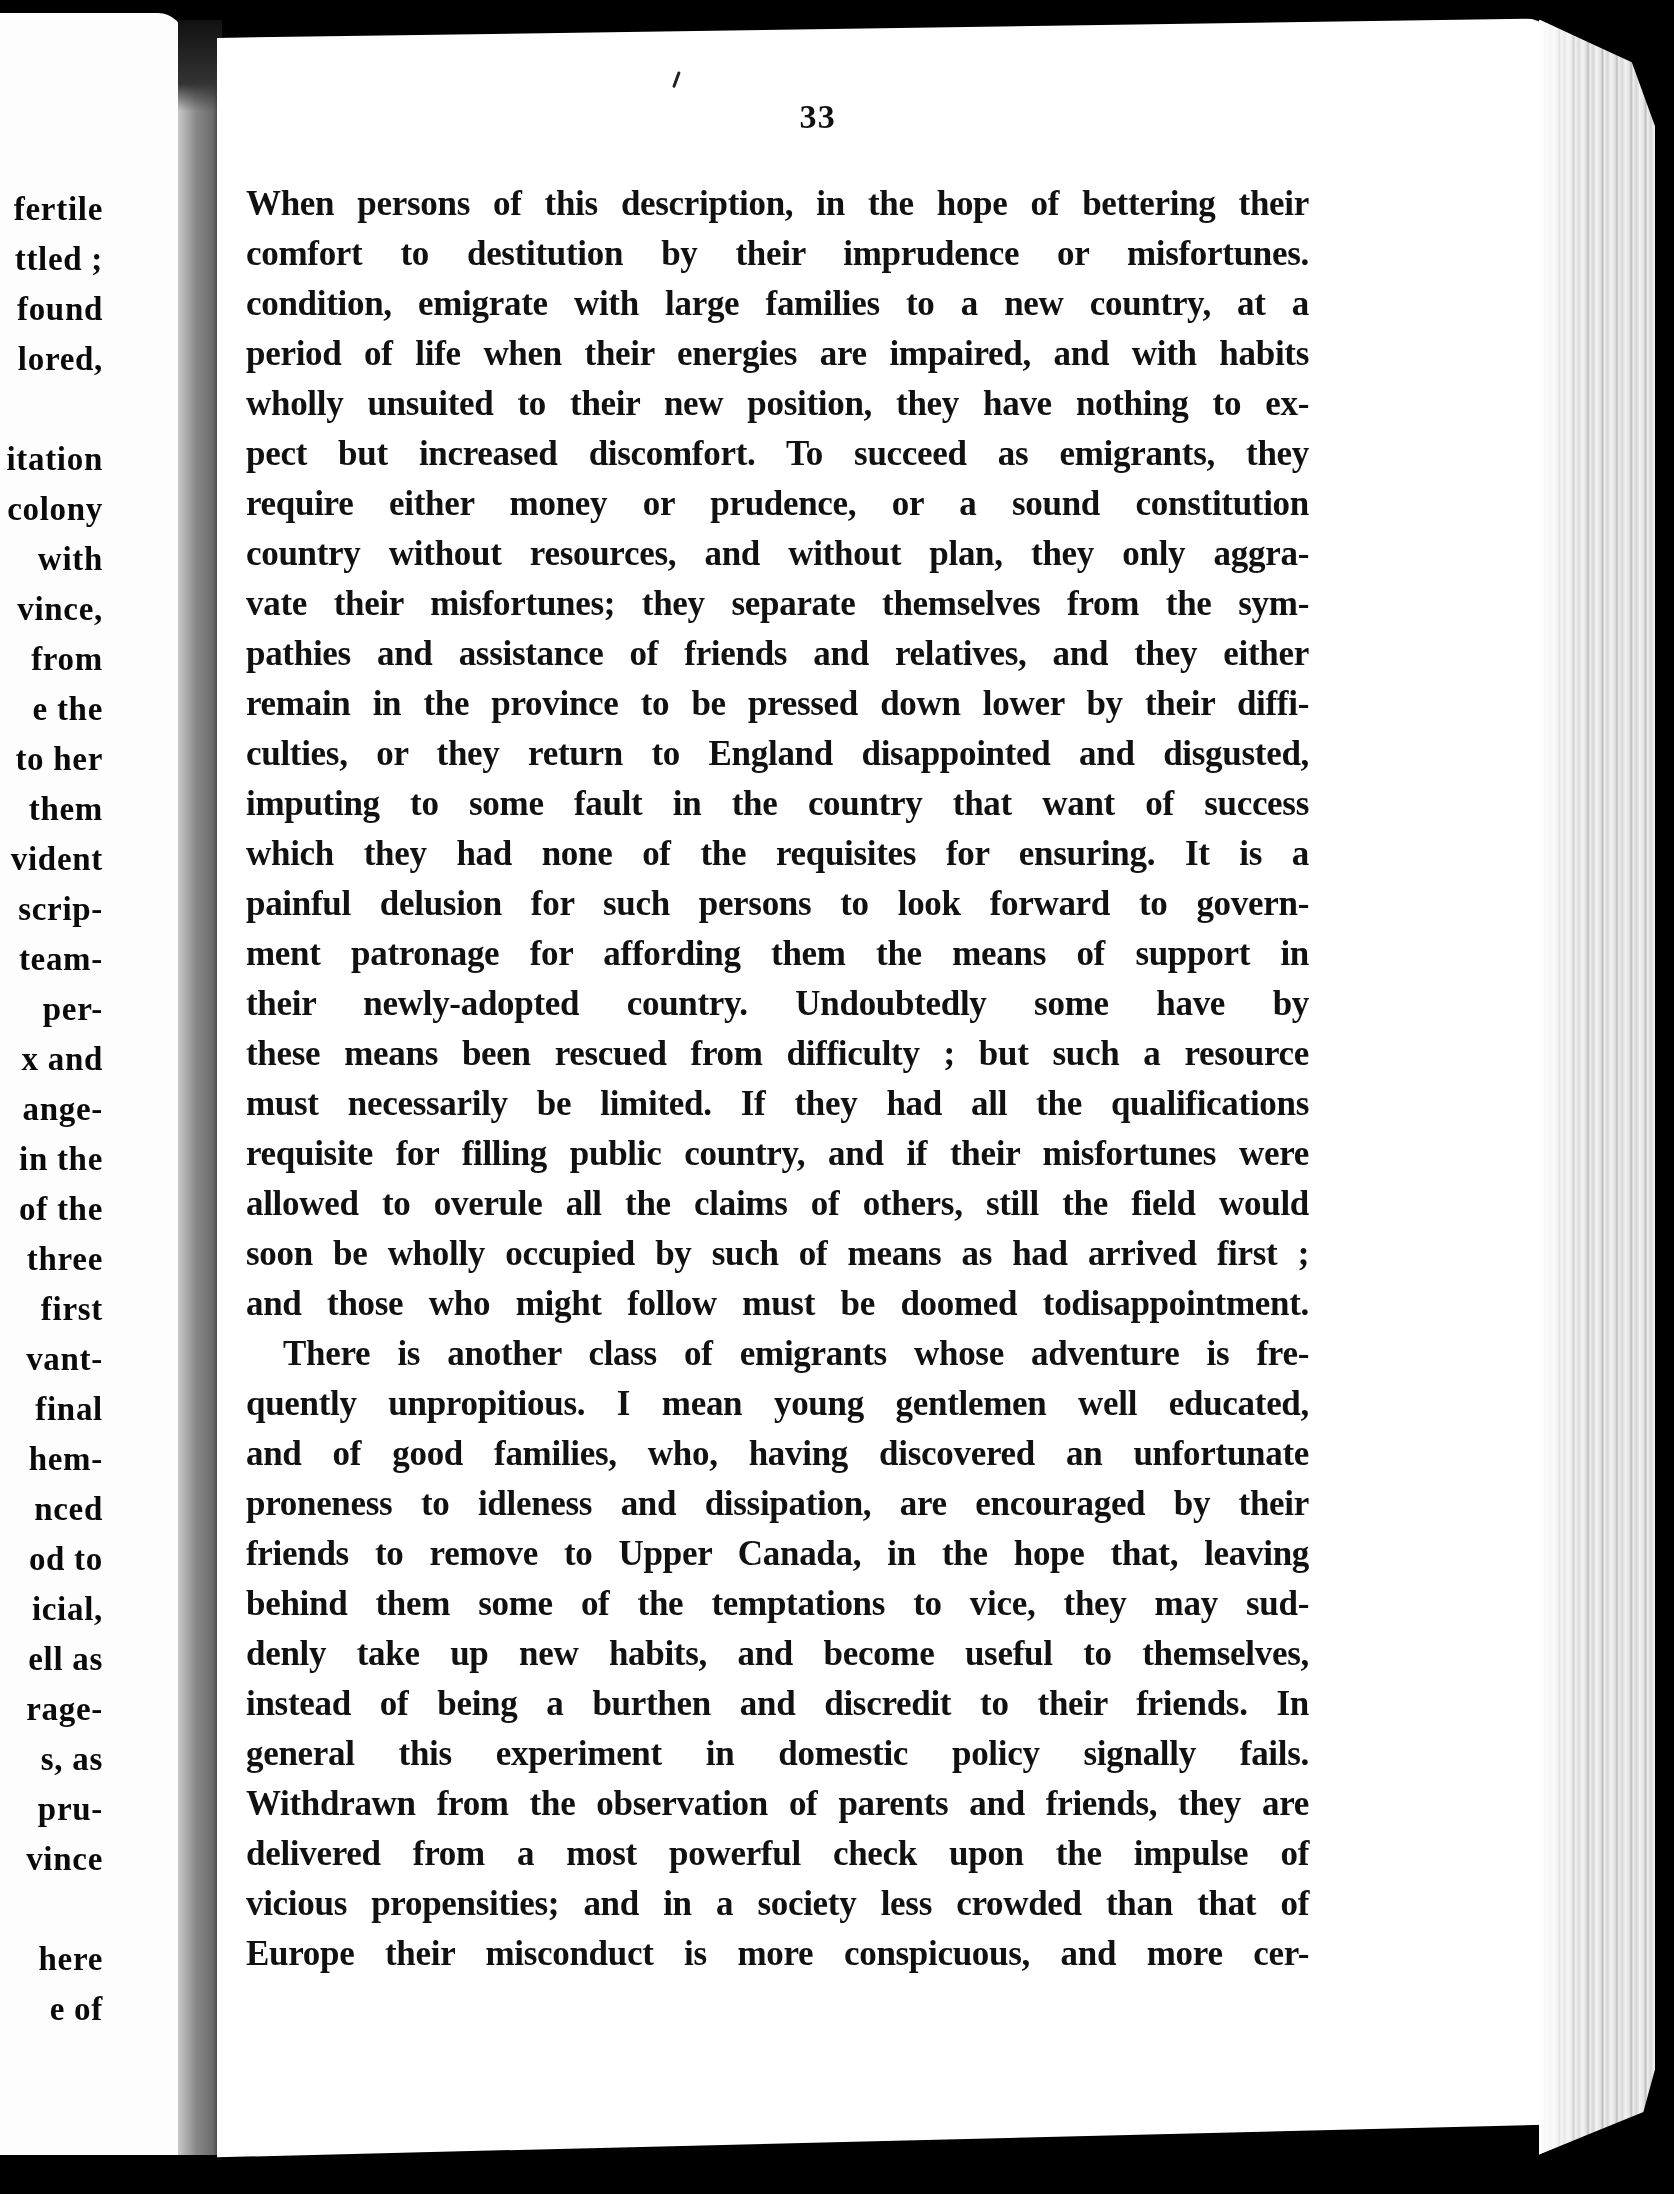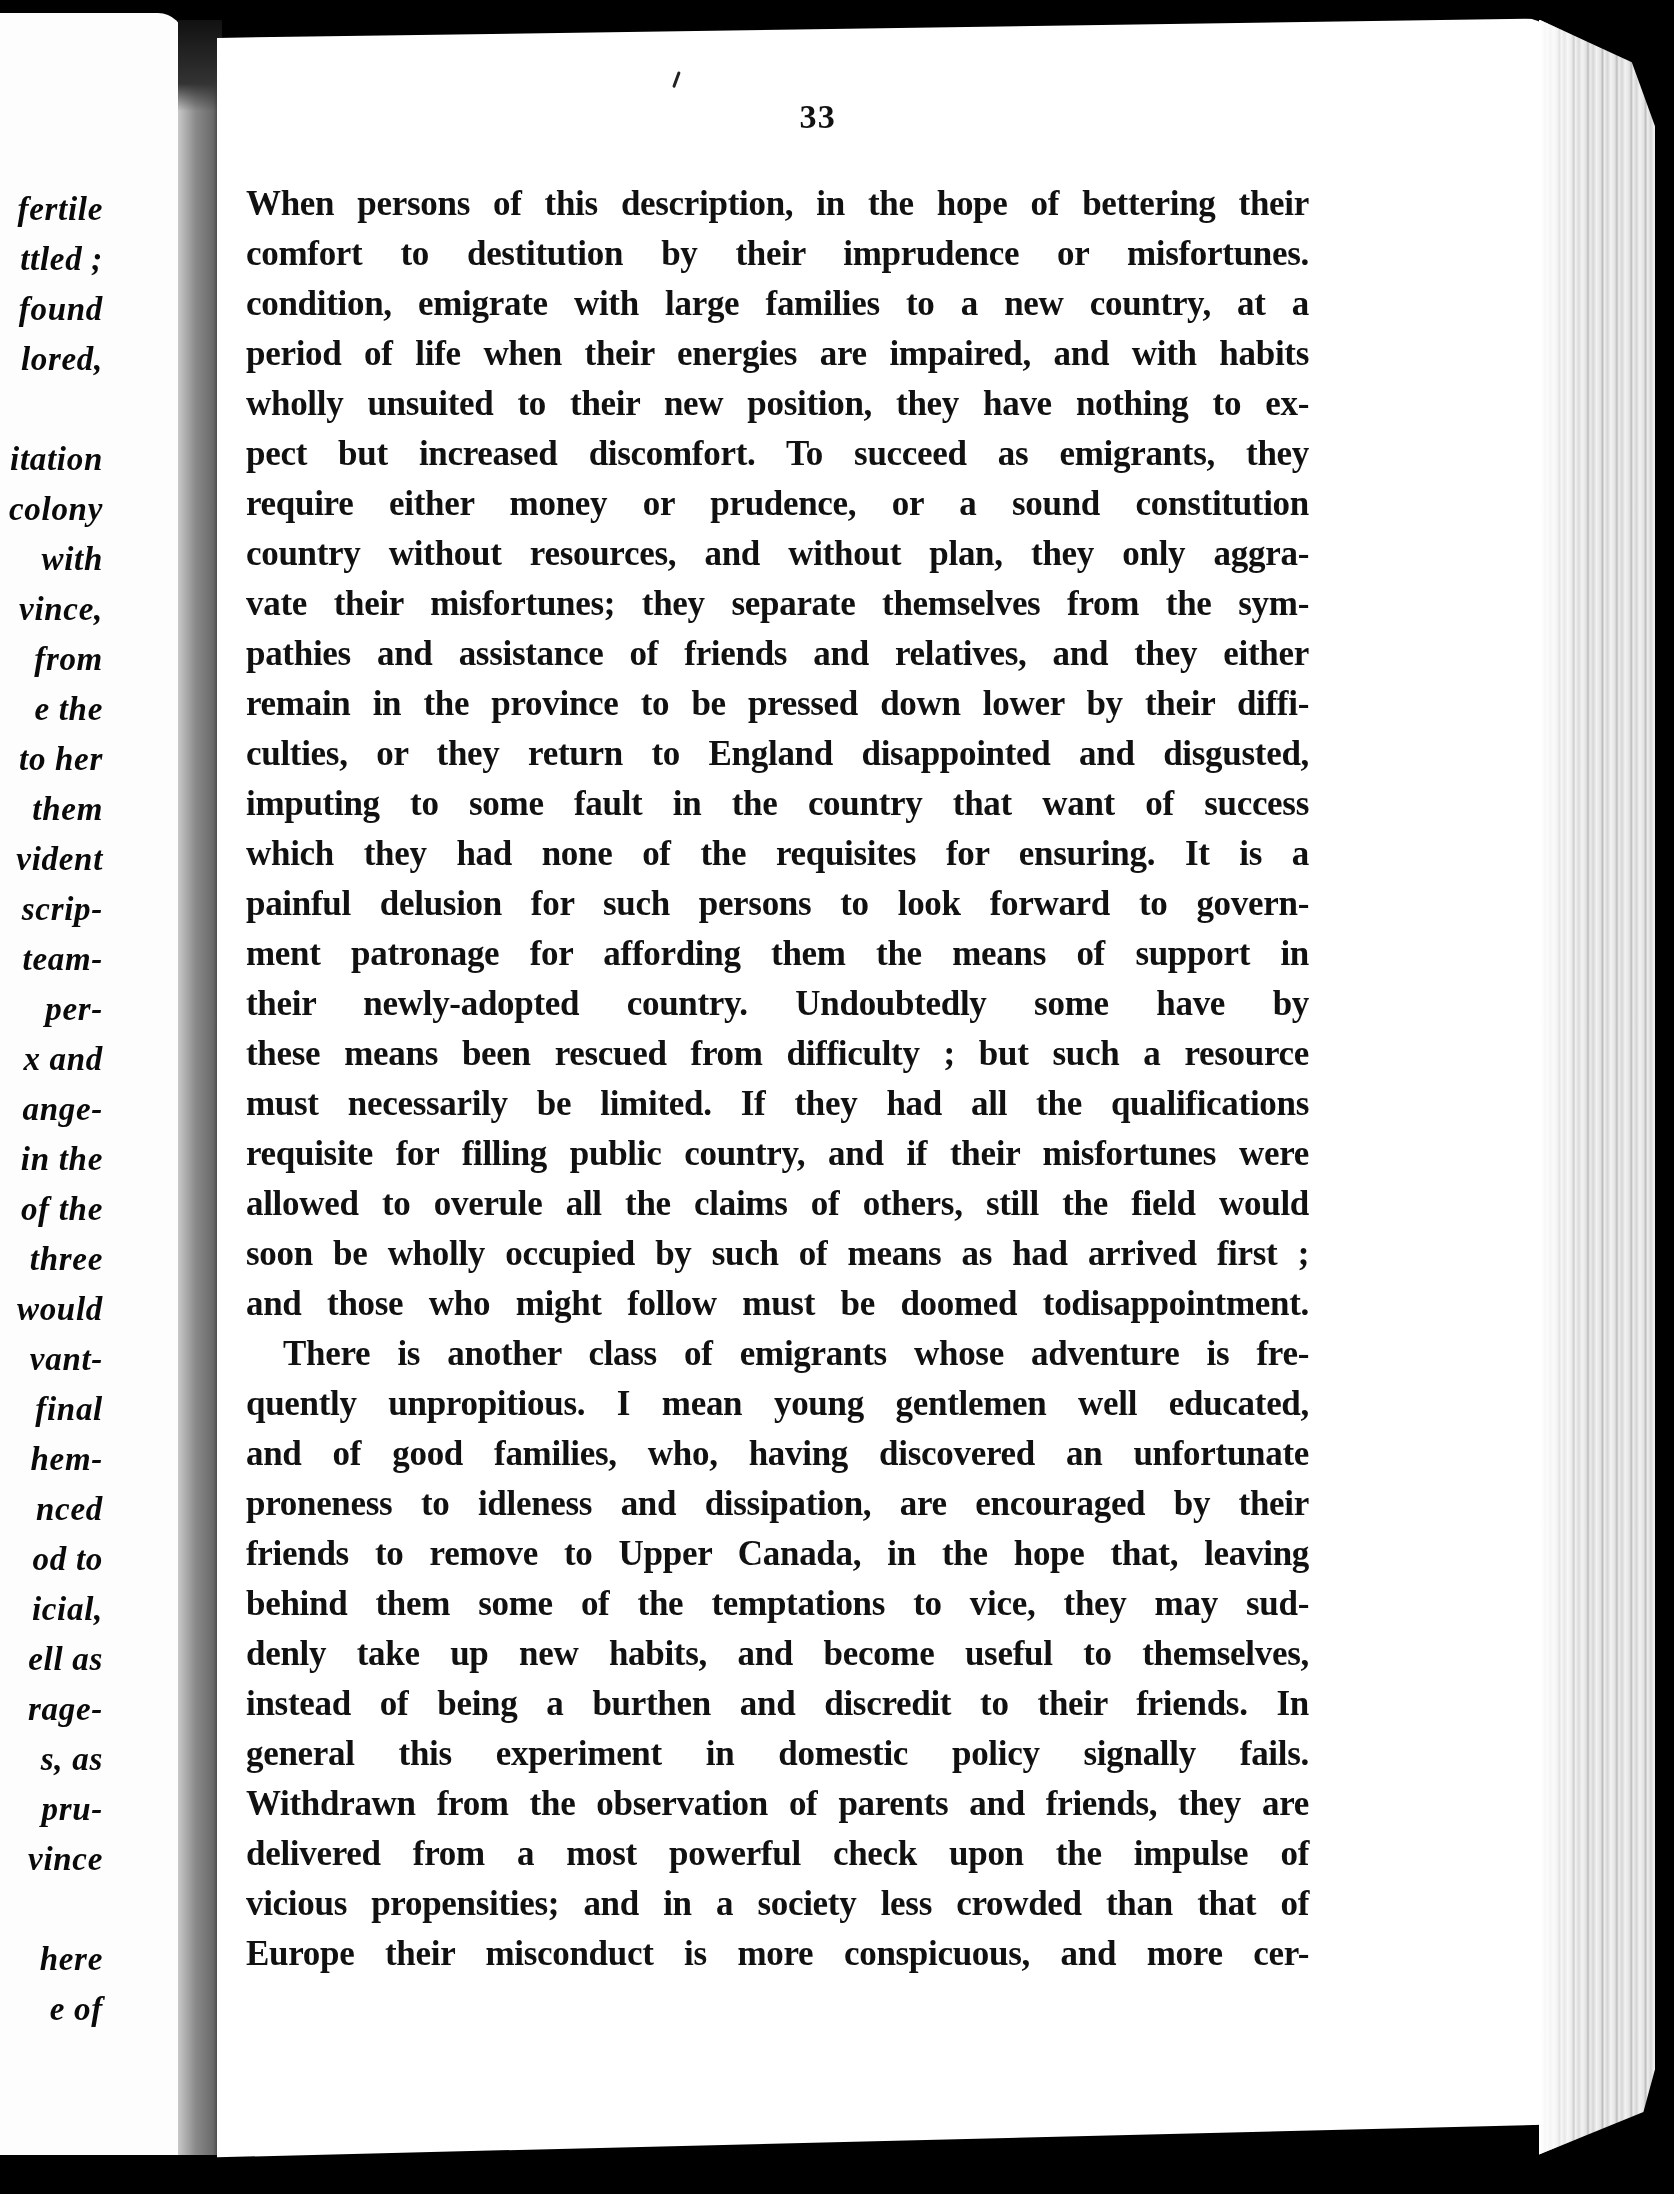--- a/index.html
+++ b/index.html
@@ -24,21 +24,20 @@
   
   .left-page {
     position: absolute;
     left: 0;
     top: 13px;
     width: 184px;
     height: 2142px;
     background: #fdfdfd;
     border-top-right-radius: 26px;
     overflow: hidden;
-    font-style: italic;
   }
   .left-page .frag-lines {
     position: absolute;
     right: 81px;
     top: 171px;
     text-align: right;
     white-space: nowrap;
   }
   .left-page .frag {
     display: block;
@@ -154,21 +153,21 @@
         <span class="frag">them</span>
         <span class="frag">vident</span>
         <span class="frag">scrip-</span>
         <span class="frag">team-</span>
         <span class="frag">per-</span>
         <span class="frag">x and</span>
         <span class="frag">ange-</span>
         <span class="frag">in the</span>
         <span class="frag">of  the</span>
         <span class="frag">three</span>
-        <span class="frag">would</span>
+        <span class="frag">first</span>
         <span class="frag">vant-</span>
         <span class="frag">final</span>
         <span class="frag">hem-</span>
         <span class="frag">nced</span>
         <span class="frag">od  to</span>
         <span class="frag">icial,</span>
         <span class="frag">ell as</span>
         <span class="frag">rage-</span>
         <span class="frag">s,  as</span>
         <span class="frag">pru-</span>

